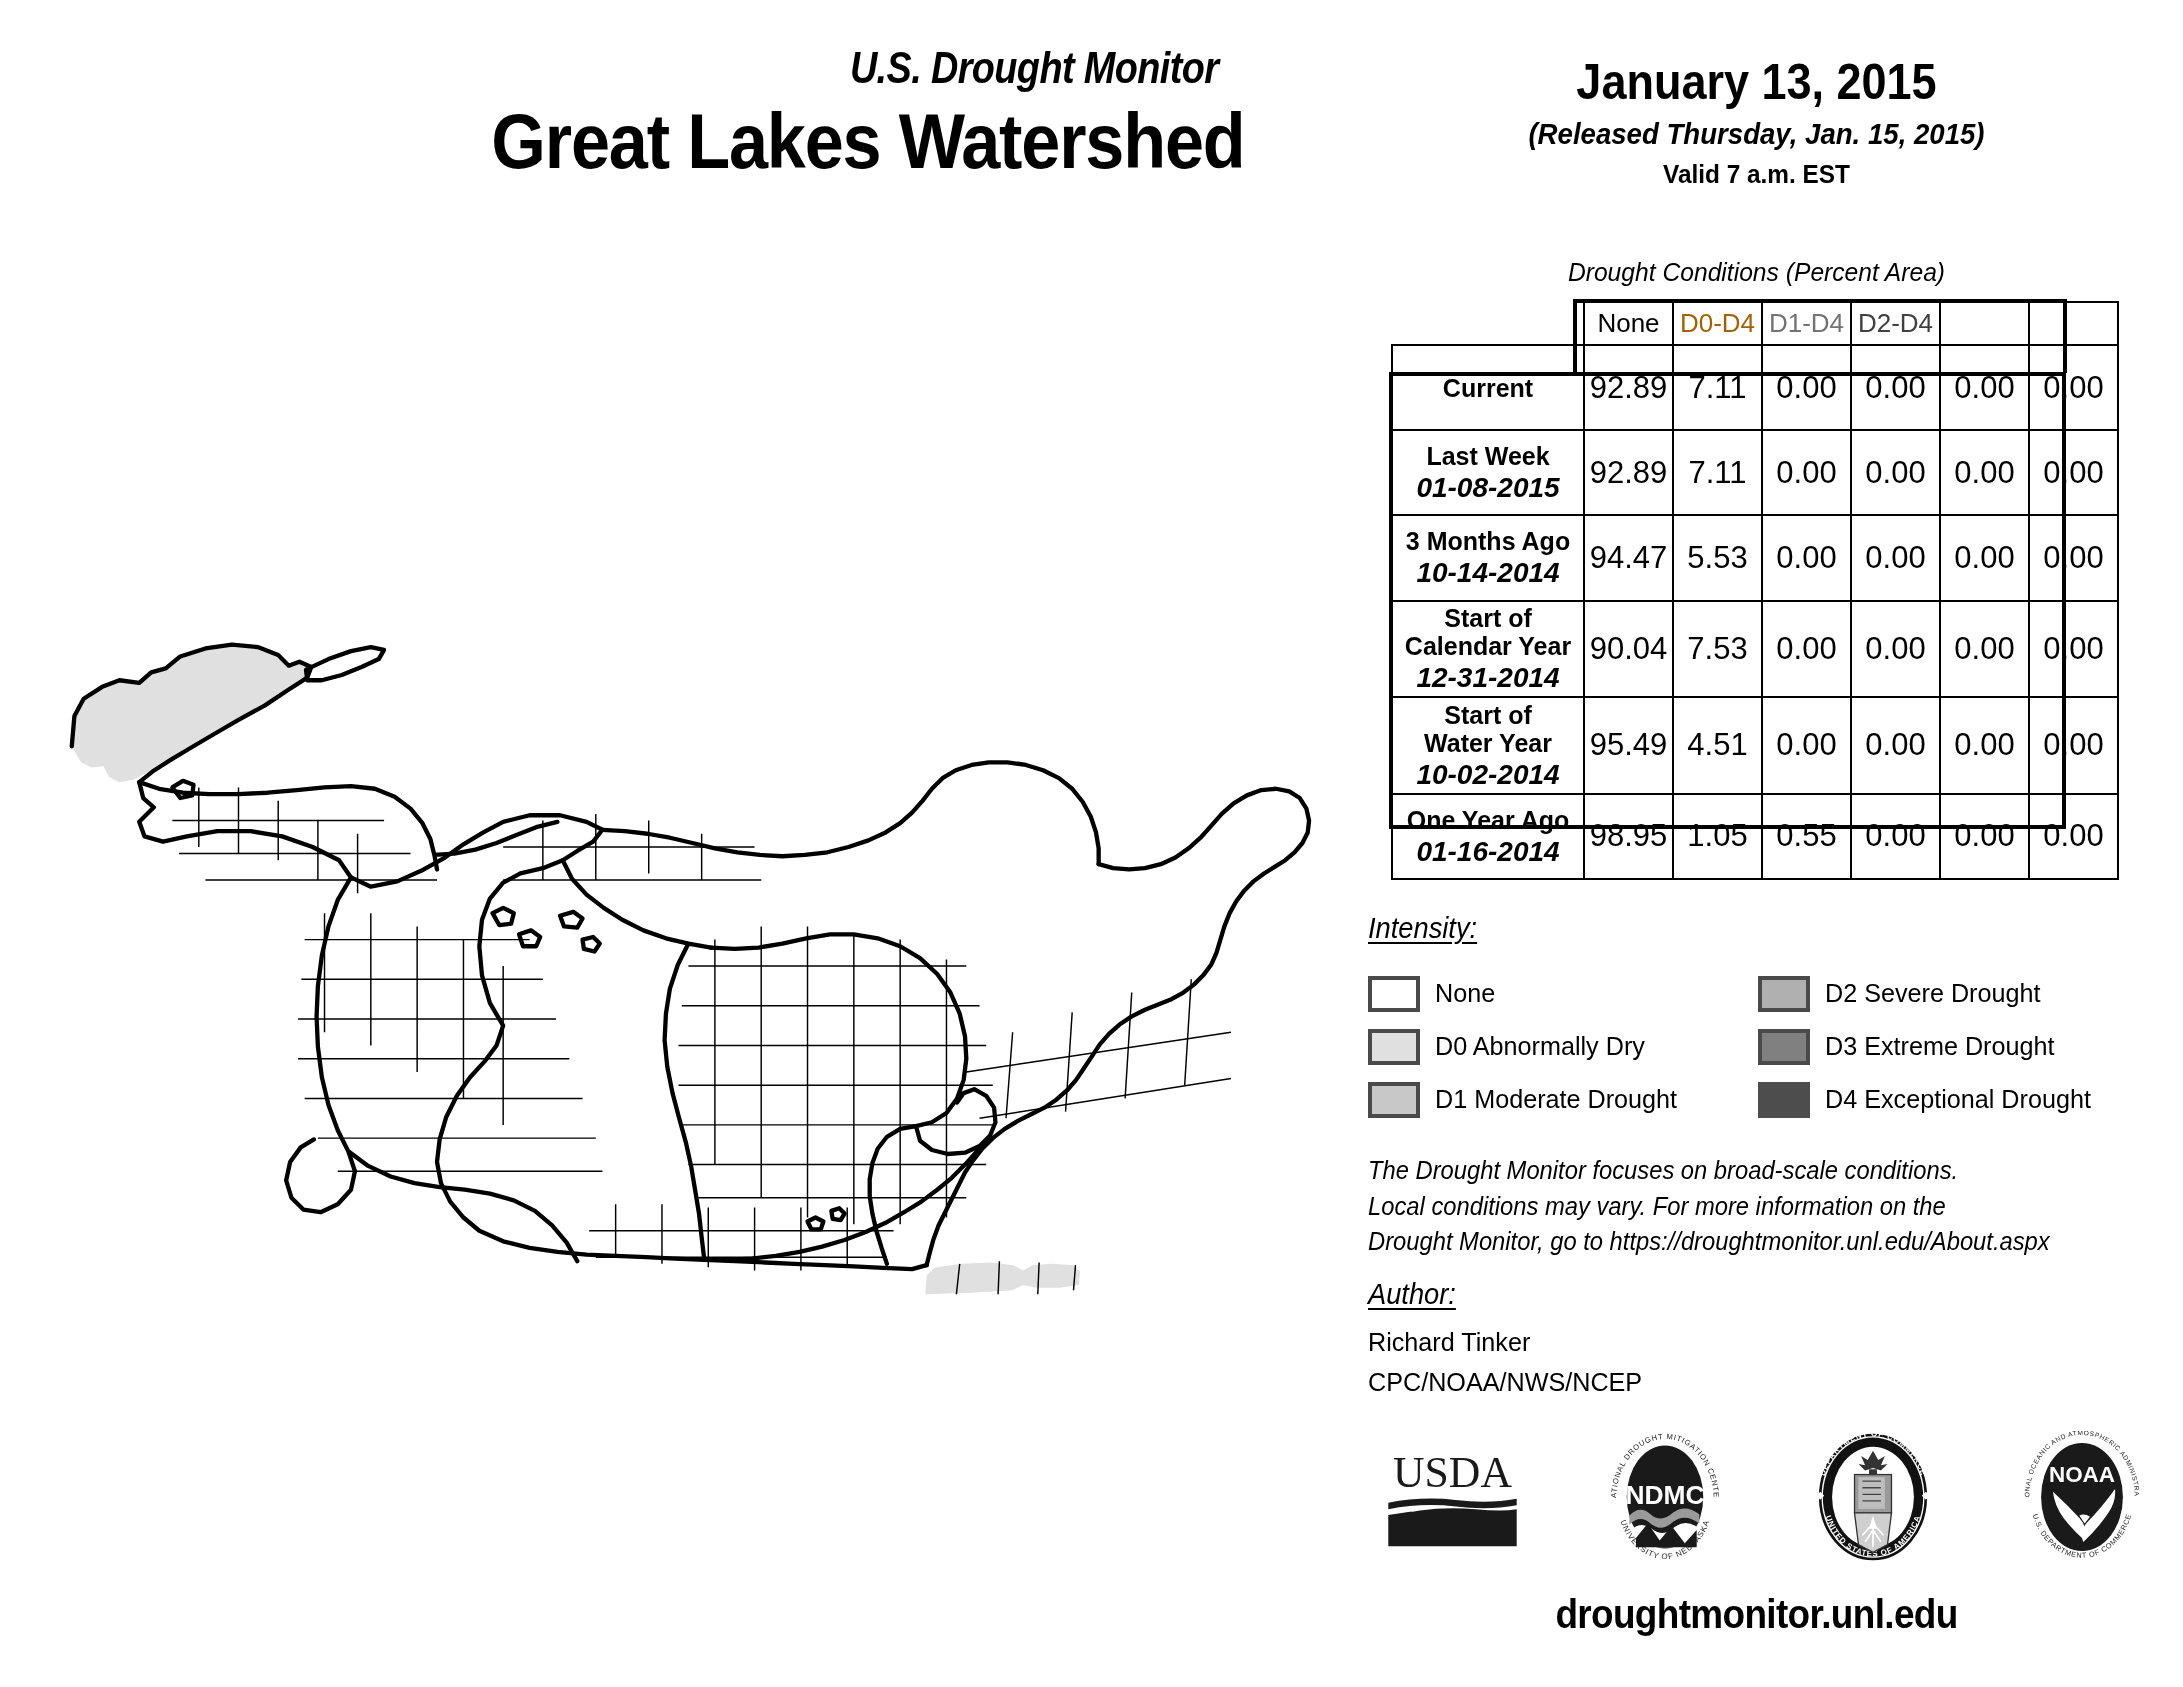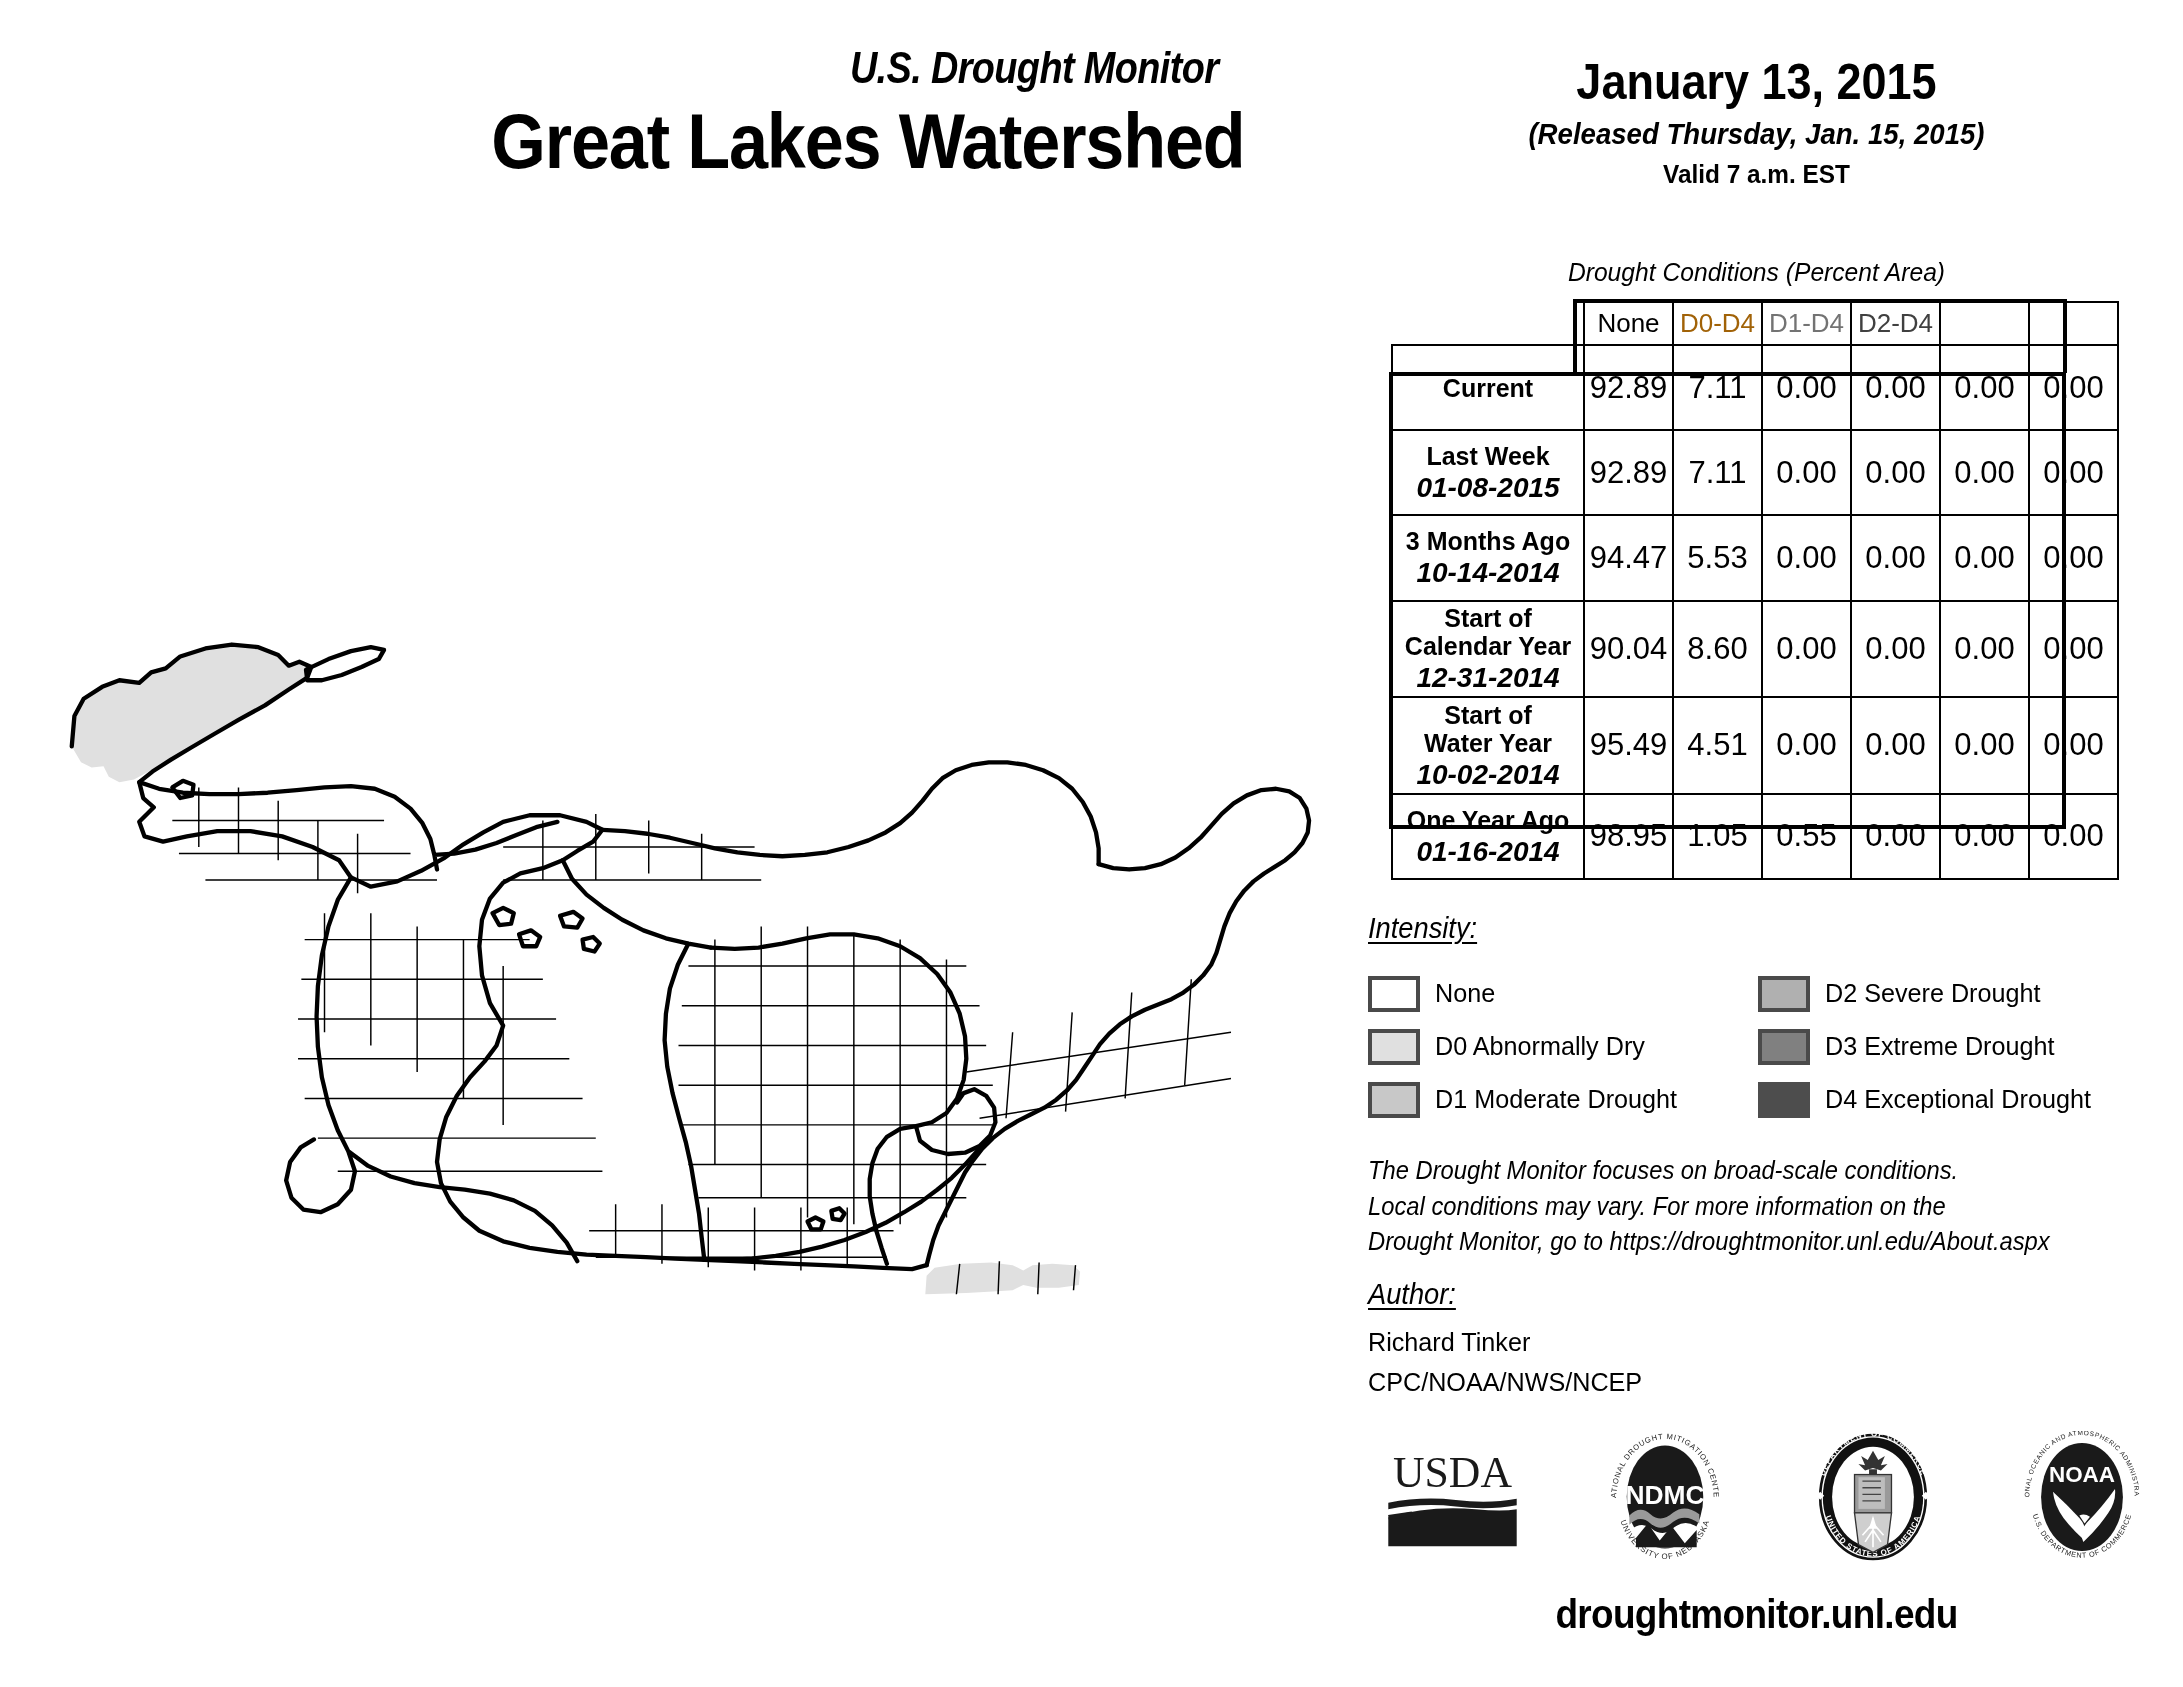--- a/index.html
+++ b/index.html
@@ -178,21 +178,21 @@
         <td>94.47</td>
         <td>5.53</td>
         <td>0.00</td>
         <td>0.00</td>
         <td>0.00</td>
         <td>0.00</td>
       </tr>
       <tr>
         <td class="rowhdr">Start of<br>Calendar Year<span class="sub">12-31-2014</span></td>
         <td>90.04</td>
-        <td>8.60</td>
+        <td>7.53</td>
         <td>0.00</td>
         <td>0.00</td>
         <td>0.00</td>
         <td>0.00</td>
       </tr>
       <tr>
         <td class="rowhdr">Start of<br>Water Year<span class="sub">10-02-2014</span></td>
         <td>95.49</td>
         <td>4.51</td>
         <td>0.00</td>

